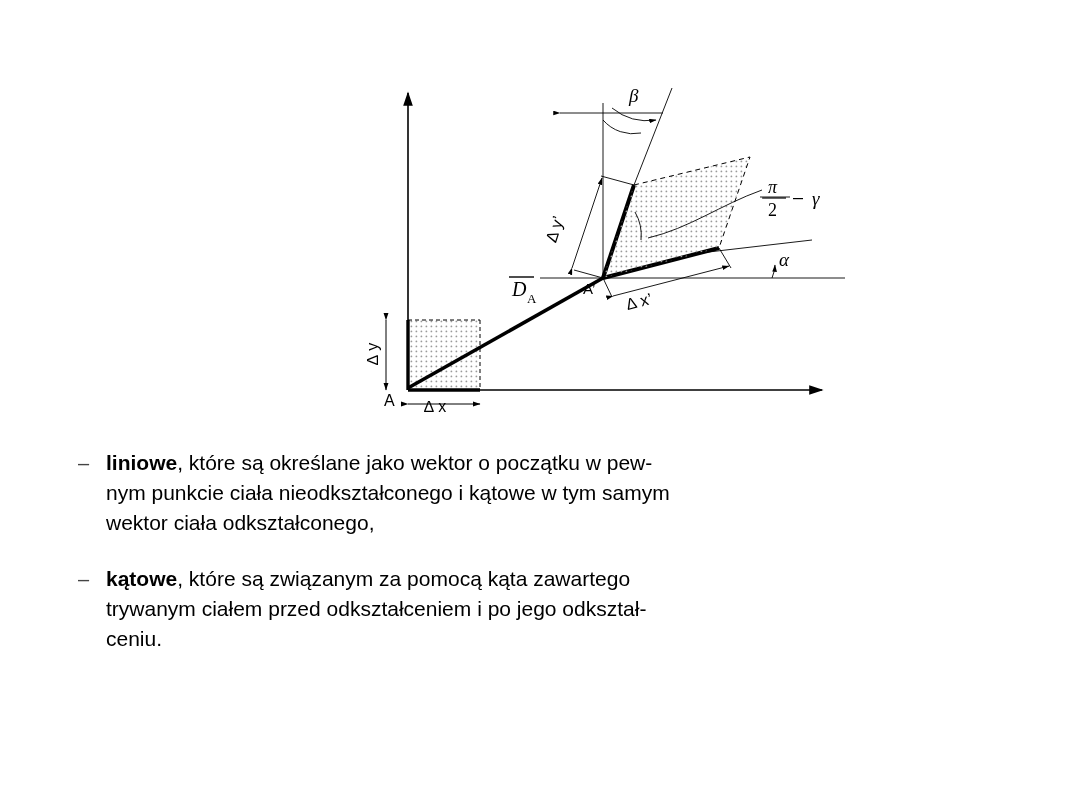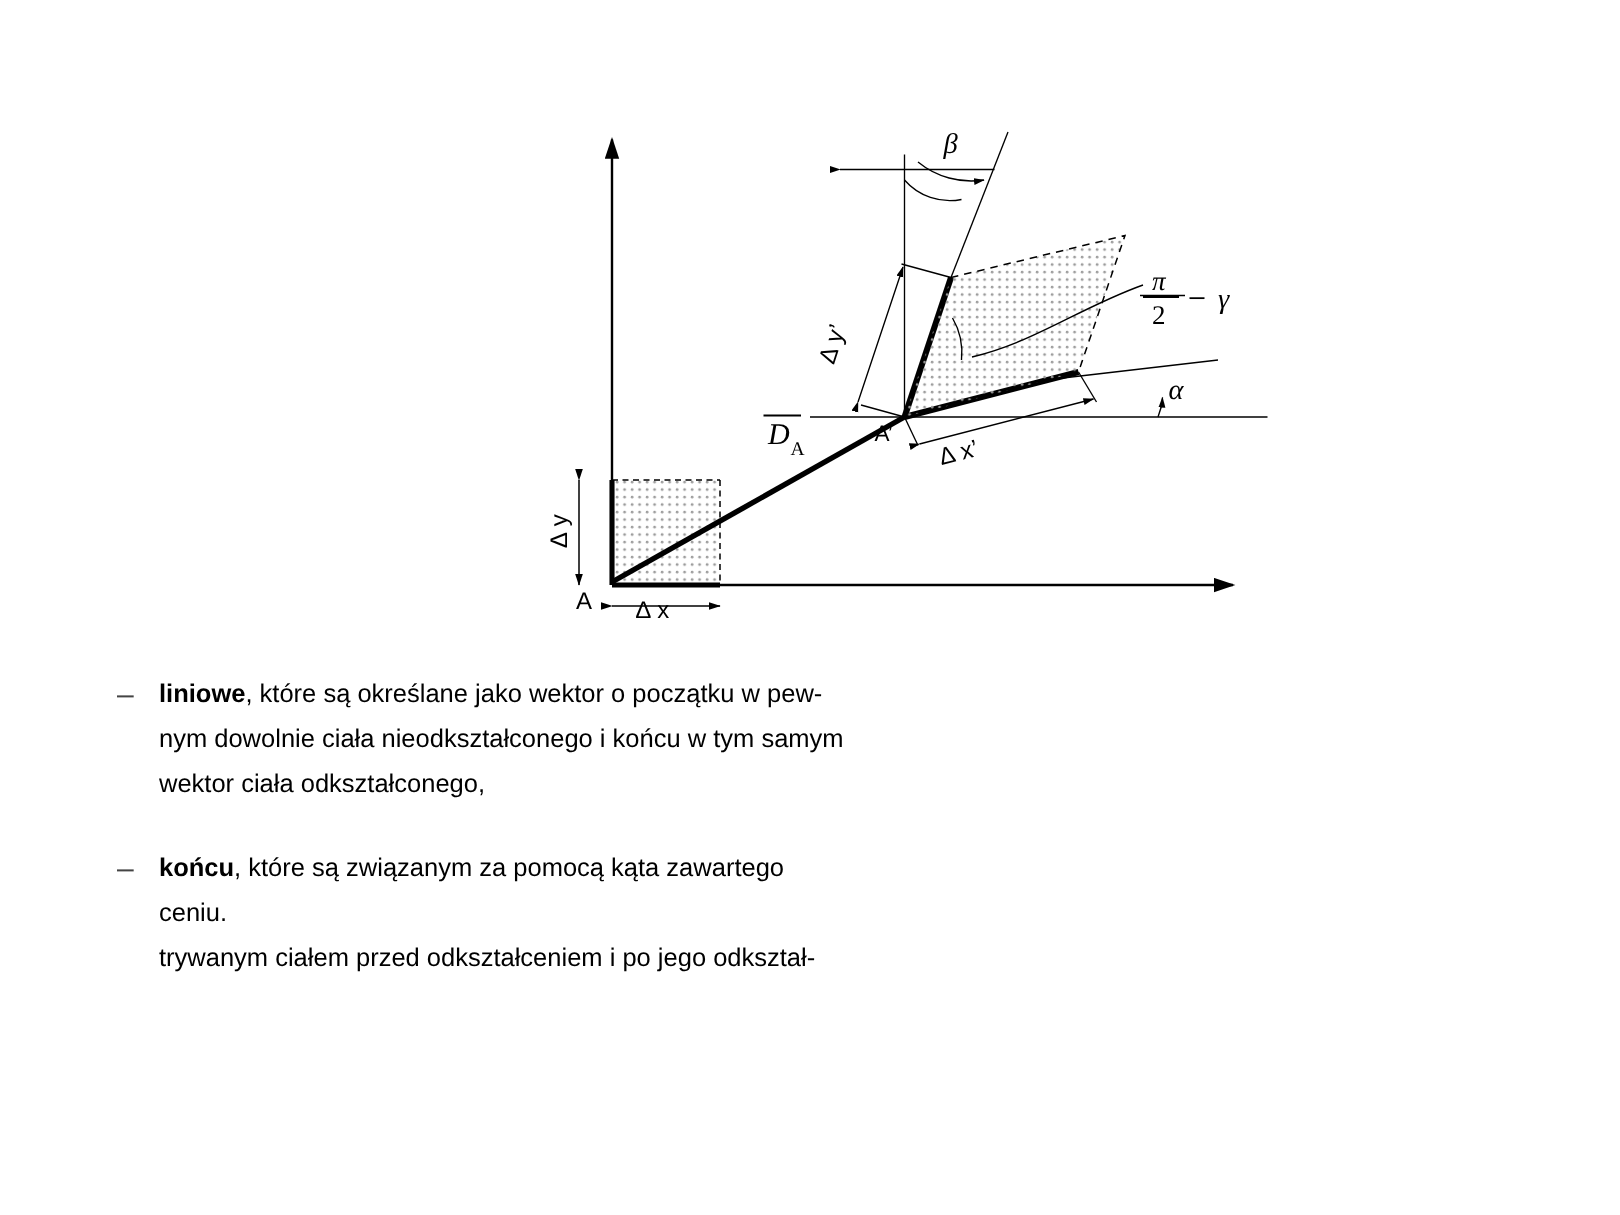--- a/index.html
+++ b/index.html
@@ -47,21 +47,21 @@
   }
   .dash {
     width: 28px;
     flex: 0 0 28px;
     font-size: 20px;
     line-height: 30px;
     color: #444;
   }
   .bullet-body {
     flex: 1 1 auto;
-    font-size: 17px;
+    font-size: 21px;
     line-height: 30px;
   }
   .b1 .bullet-body {
     text-align: left;
   }
   .b2 .bullet-body {
     text-align: justify;
   }
   .bullet-body b {
     font-weight: bold;
@@ -195,30 +195,30 @@
   </div>
 
   <div class="text-block">
 
     <div class="bullet b1">
       <div class="dash">–</div>
       <div class="bullet-body">
         <span class="justify-line">
           <b>liniowe</b><span>, które są określane jako wektor o początku w pew-</span>
         </span>
-        <span class="justify-line">nym dowolnie ciała nieodkształconego i końcu w tym samym</span>
+        <span class="justify-line">nym punkcie ciała nieodkształconego i kątowe w tym samym</span>
         <span class="justify-line">wektor ciała odkształconego,</span>
       </div>
     </div>
 
     <div class="bullet b2">
       <div class="dash">–</div>
       <div class="bullet-body">
         <span class="justify-line">
-          <b>końcu</b><span>, które są związanym za pomocą kąta zawartego</span>
+          <b>kątowe</b><span>, które są związanym za pomocą kąta zawartego</span>
         </span>
+        <span class="justify-line">trywanym ciałem przed odkształceniem i po jego odkształ-</span>
         <span class="justify-line">ceniu.</span>
-        <span class="justify-line">trywanym ciałem przed odkształceniem i po jego odkształ-</span>
       </div>
     </div>
   </div>
 
 </div>
 
 </body></html>

